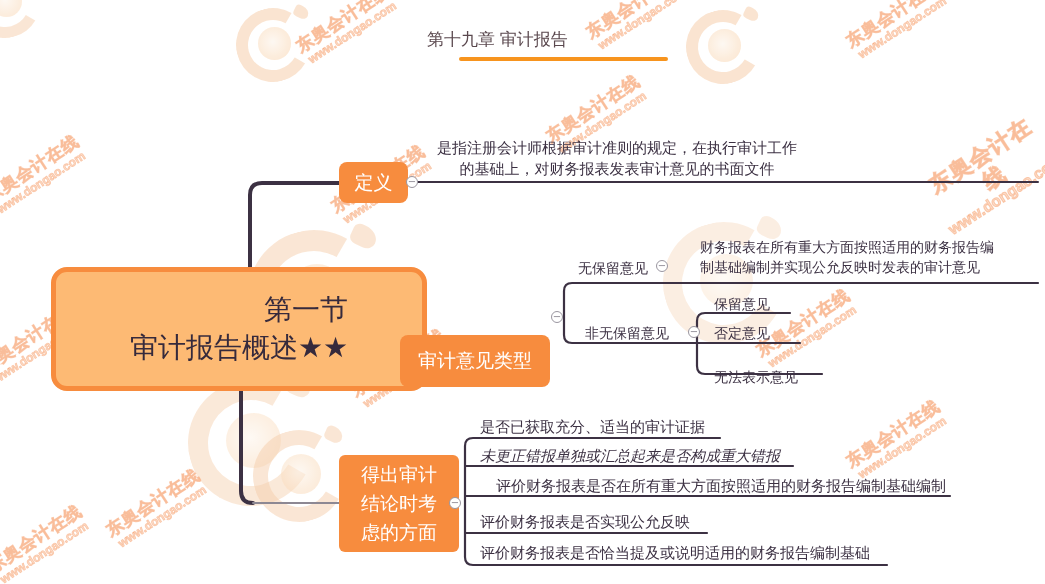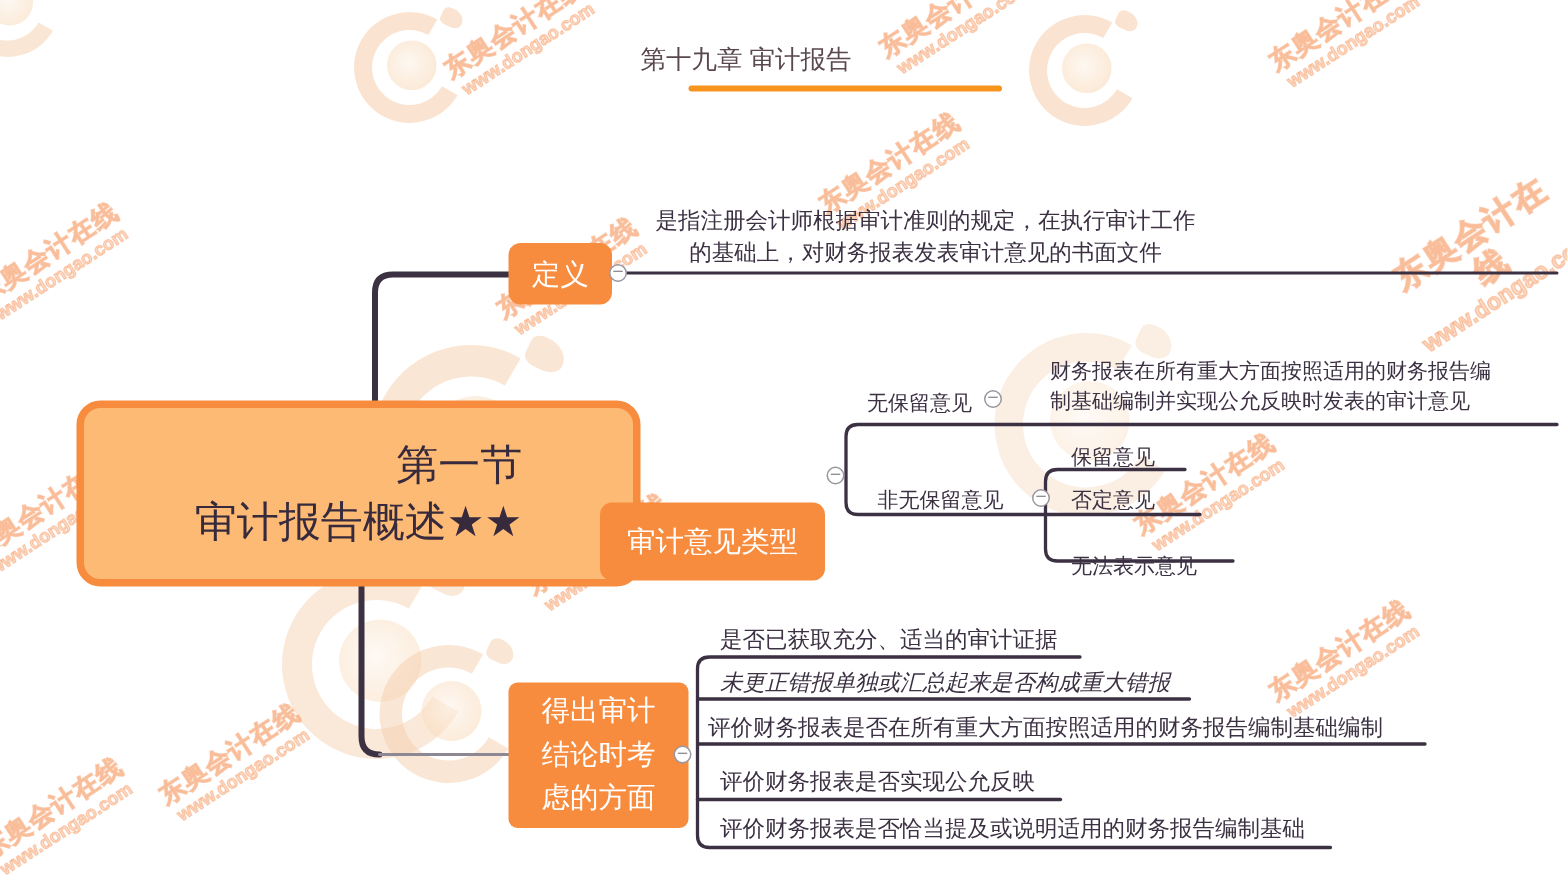--- a/index.html
+++ b/index.html
@@ -172,17 +172,17 @@
   <div class="leaf f14" style="left:700px;top:237px;">财务报表在所有重大方面按照适用的财务报告编
 制基础编制并实现公允反映时发表的审计意见</div>
 
   <div class="leaf f14" style="left:585px;top:323px;">非无保留意见</div>
   <div class="leaf f14" style="left:714px;top:294px;">保留意见</div>
   <div class="leaf f14" style="left:714px;top:323px;">否定意见</div>
   <div class="leaf f14" style="left:714px;top:353px;margin-top:14px;">无法表示意见</div>
 
   <div class="leaf f15" style="left:480px;top:416px;">是否已获取充分、适当的审计证据</div>
   <div class="leaf f15" style="left:480px;top:445px;font-style:italic;">未更正错报单独或汇总起来是否构成重大错报</div>
-  <div class="leaf f15" style="left:472px;top:475px;">评价财务报表是否在所有重大方面按照适用的财务报告编制基础编制</div>
+  <div class="leaf f15" style="left:496px;top:475px;">评价财务报表是否在所有重大方面按照适用的财务报告编制基础编制</div>
   <div class="leaf f15" style="left:480px;top:511px;">评价财务报表是否实现公允反映</div>
   <div class="leaf f15" style="left:480px;top:542px;">评价财务报表是否恰当提及或说明适用的财务报告编制基础</div>
 
 </div>
 
 </body></html>

